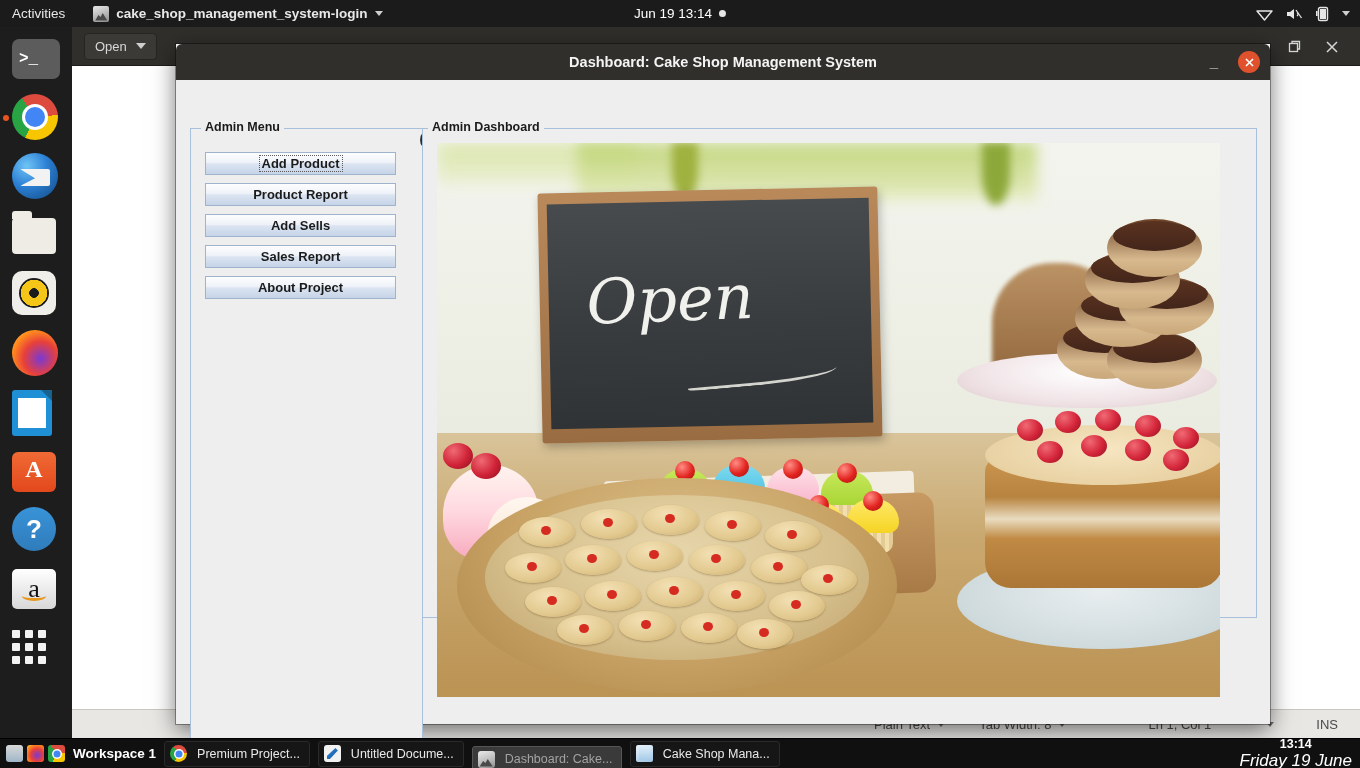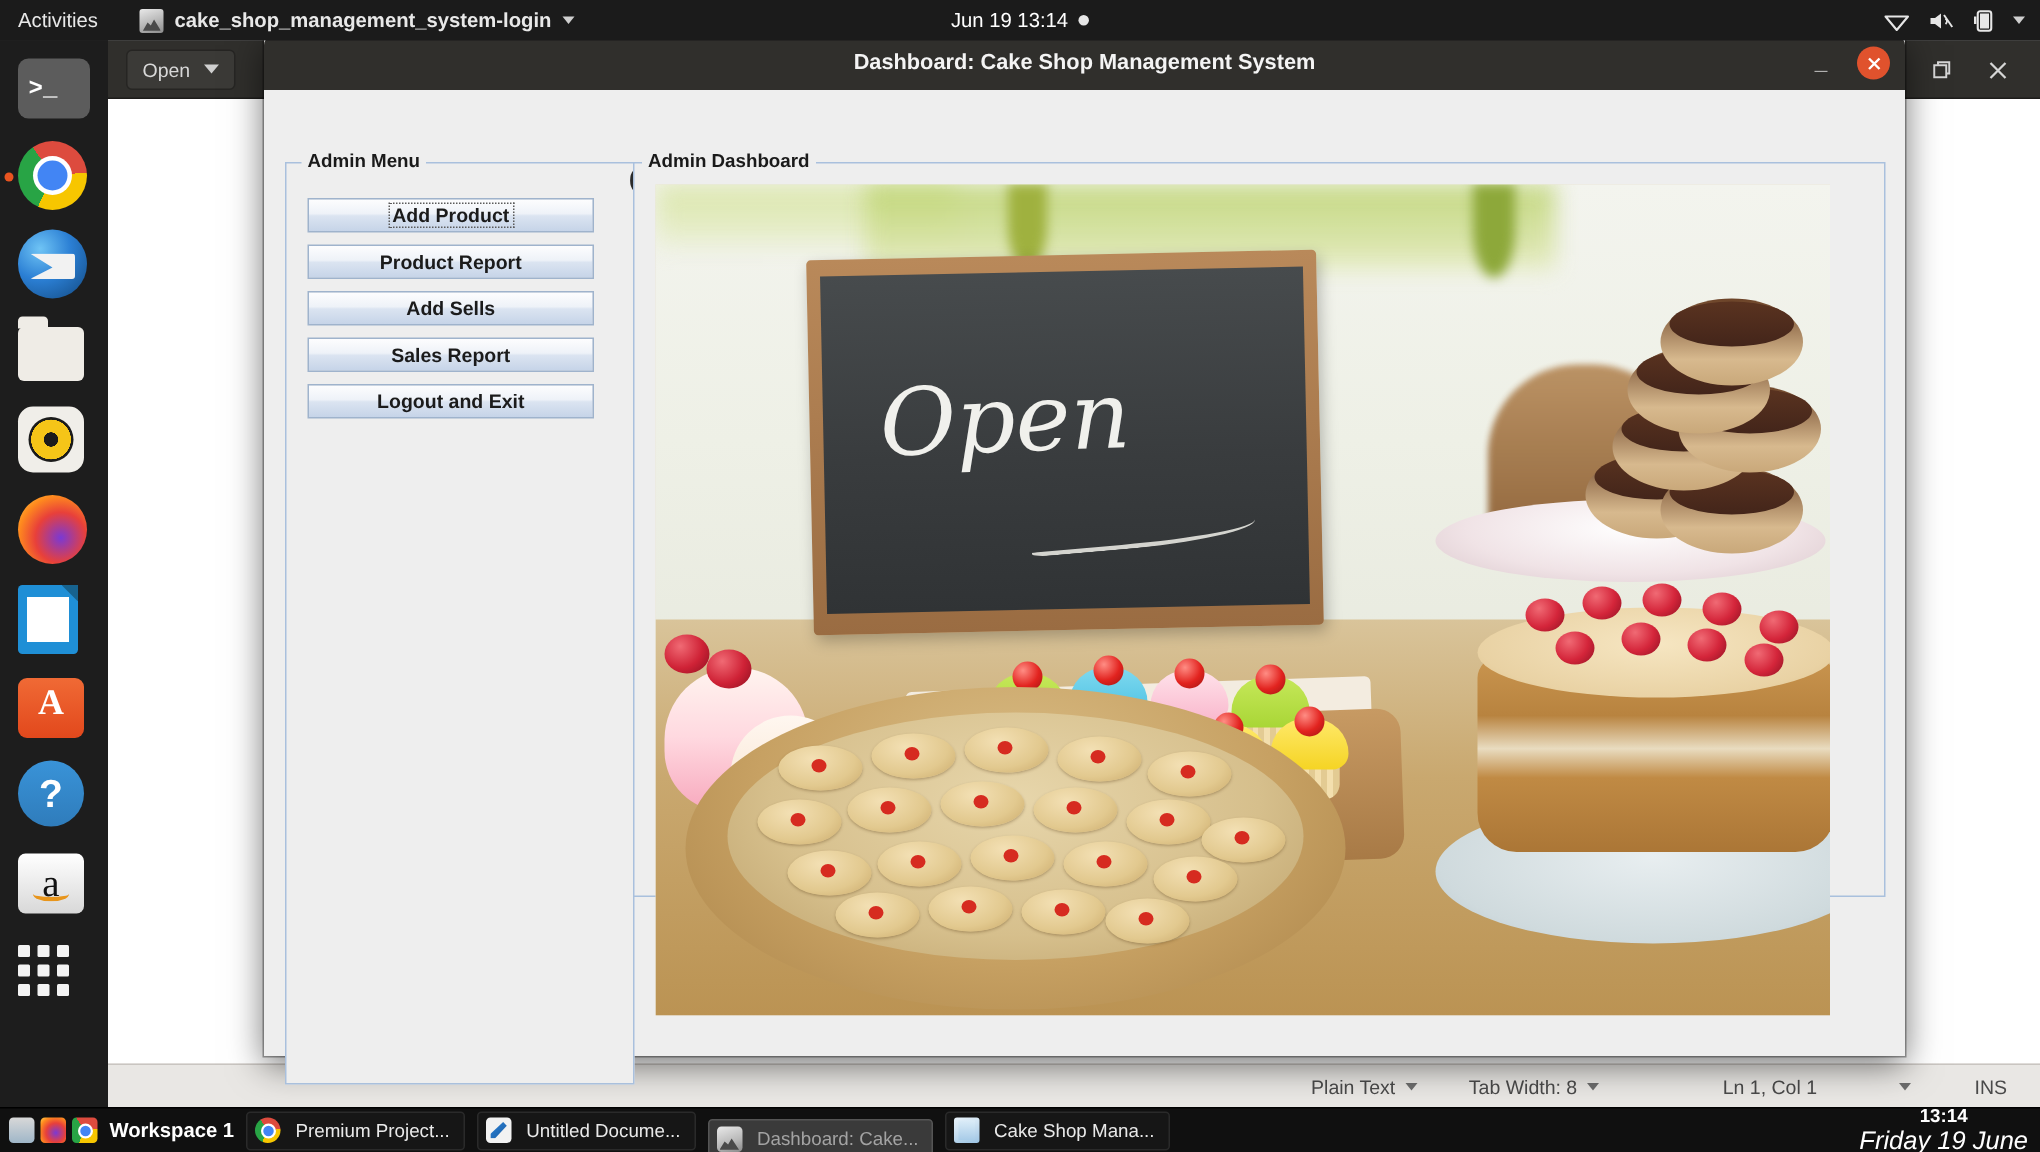--- a/index.html
+++ b/index.html
@@ -199,21 +199,21 @@
   }
   .gedit-status .si { display: flex; align-items: center; gap: 7px; }
   .gedit-status .caret {
     width: 0; height: 0;
     border-left: 4.5px solid transparent; border-right: 4.5px solid transparent;
     border-top: 5.5px solid #6d6d6d;
   }
 
   
   .jwin {
-    position: absolute; left: 176px; top: 24px; width: 1094px; height: 680px;
+    position: absolute; left: 176px; top: 44px; width: 1094px; height: 680px;
     background: #f0f0f0;
     box-shadow: 0 6px 22px rgba(0,0,0,0.55), 0 0 0 1px rgba(0,0,0,0.35);
   }
   .jwin-title {
     position: absolute; left: 0; top: 0; width: 1094px; height: 36px;
     background: #302f2c;
     display: flex; align-items: center; justify-content: center;
     color: #f4f4f4; font-size: 14.5px; font-weight: bold;
     border-radius: 6px 6px 0 0;
   }
@@ -535,21 +535,21 @@
           <div class="jbutton">
             <span>Product Report</span>
           </div>
           <div class="jbutton">
             <span>Add Sells</span>
           </div>
           <div class="jbutton">
             <span>Sales Report</span>
           </div>
           <div class="jbutton">
-            <span>Logout and Exit</span>
+            <span>About Project</span>
           </div>
         </div>
       </div>
 
       <div class="app-title">Cake Shop Management System</div>
 
       <div class="dash-panel">
         <div class="dash-panel-title">Admin Dashboard</div>
 
         <div class="photo">

